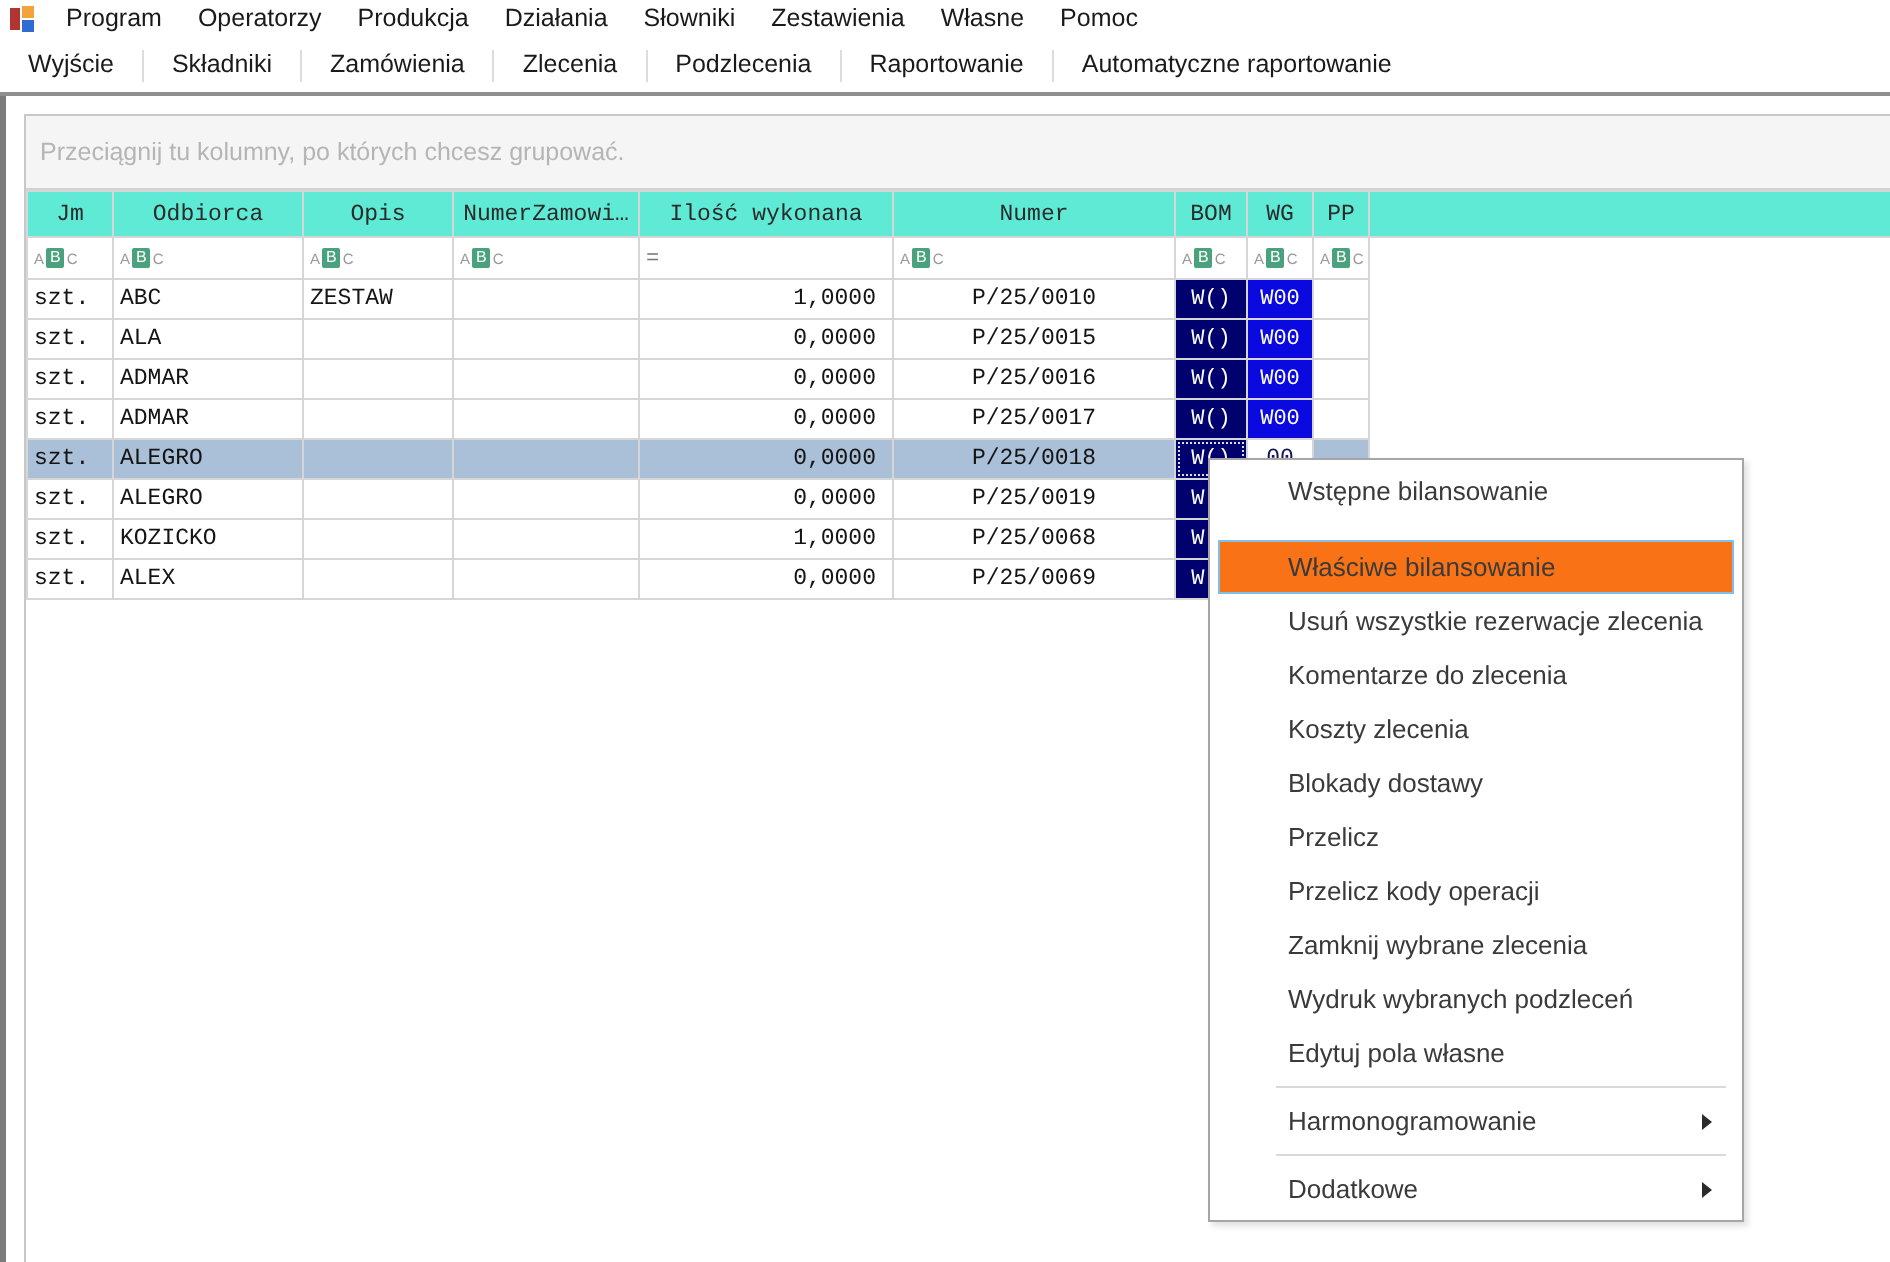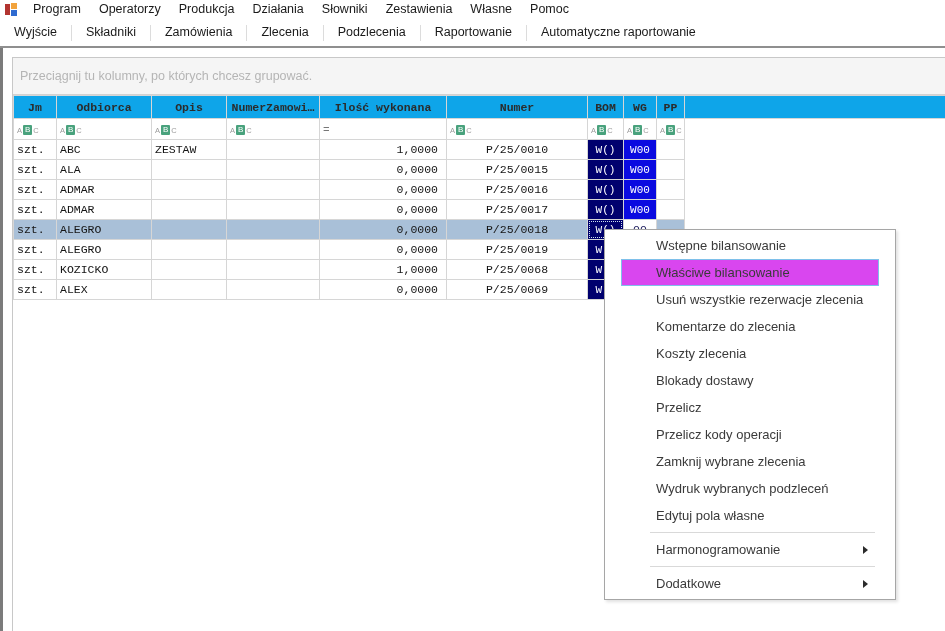--- a/index.html
+++ b/index.html
@@ -20,21 +20,21 @@
   
   .splitter{position:absolute;left:0;top:48px;bottom:0;width:3px;background:#7b7b7b;}
   .panel{position:absolute;left:12px;top:57px;right:0;bottom:0;background:#fff;
          border-top:1px solid #c8c8c8;border-left:1px solid #c8c8c8;}
   .groupbar{height:36px;background:#f5f5f5;border-bottom:1px solid #d2d2d2;display:flex;align-items:center;
             color:#b5b5b5;font-size:12.5px;padding-left:7px;}
   
   table.grid{border-collapse:collapse;table-layout:fixed;width:100%;
              font-family:"Liberation Mono","DejaVu Sans Mono",monospace;font-size:11.5px;color:#141414;}
   table.grid th, table.grid td{border:1px solid #d6d6d6;padding:0 3px;overflow:hidden;white-space:nowrap;}
-  table.grid th{height:22px;background:#0ea5e9;font-weight:bold;color:#2b2b2b;text-align:center;}
+  table.grid th{height:22px;background:#5eead4;font-weight:normal;color:#2b2b2b;text-align:center;}
   table.grid th.filler, table.grid td.filler{border-right:none;}
   table.grid th.filler{border-left:1px solid #d6d6d6;}
   table.grid tr.filter-row td{height:20px;background:#fff;}
   table.grid tr.filter-row td.filler{border:none;}
   table.grid tbody td{height:19px;}
   table.grid tbody td.filler{border:none;background:#fff;}
   .al-left{text-align:left;} .al-right{text-align:right;padding-right:8px!important;} .al-center{text-align:center;}
   th.trunc{text-align:left;}
   tr.data-row.selected td{background:#a9c0d8;}
   tr.data-row.selected td.badge-cell, tr.data-row.selected td.plain-cell{background:#fff;}
@@ -45,24 +45,24 @@
   .wg-badge{background:#0a0ae0;}
   .bom-badge.focused{outline:1px dotted #cfe0f0;outline-offset:-2px;}
   td.plain-cell{text-align:center;color:#16165a;}
   
   .abc-icon{display:inline-flex;align-items:center;gap:1px;font-size:7.5px;color:#9a9a9a;
             font-family:"Liberation Sans",sans-serif;line-height:1;}
   .abc-icon .b{background:#49a27d;color:#fff;padding:1px 2px;border-radius:1px;font-size:8px;}
   .eq-icon{color:#777;font-size:11px;font-family:"Liberation Mono",monospace;}
   
   .ctx-menu{position:absolute;left:604px;top:229px;width:258px;background:#fff;border:1px solid #a6a6a6;
-            box-shadow:2px 2px 3px rgba(0,0,0,0.12);padding:2px 16px;z-index:10;}
+            box-shadow:2px 2px 3px rgba(0,0,0,0.12);padding:2px 4px;z-index:10;}
   .ctx-item{height:25px;display:flex;align-items:center;padding-left:34px;padding-right:8px;
             font-size:13px;color:#3a3a3a;border:1px solid transparent;position:relative;cursor:default;}
-  .ctx-item.highlighted{background:#d946ef;border-color:#7ec0ea;}
+  .ctx-item.highlighted{background:#f97316;border-color:#7ec0ea;margin-top:11px;}
   .ctx-sep{height:1px;background:#d9d9d9;margin:3px 4px 3px 29px;}
   .submenu-arrow{position:absolute;right:10px;width:0;height:0;
                  border-left:5px solid #2b2b2b;border-top:4px solid transparent;border-bottom:4px solid transparent;}
 </style>
 </head>
 <body>
 
 <div class="menubar">
   <span class="logo">
     <span class="lg-red"></span>

